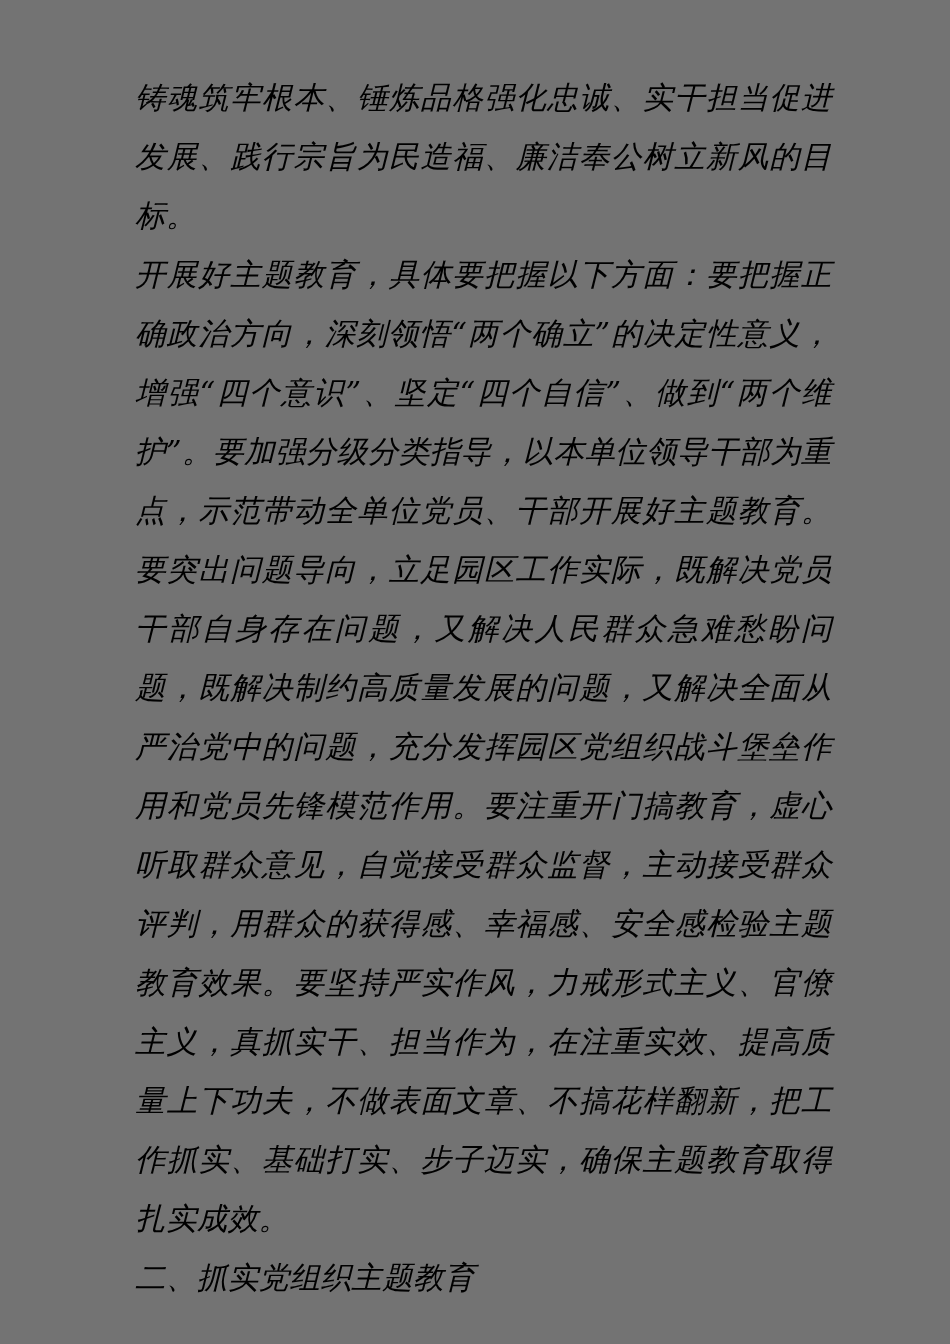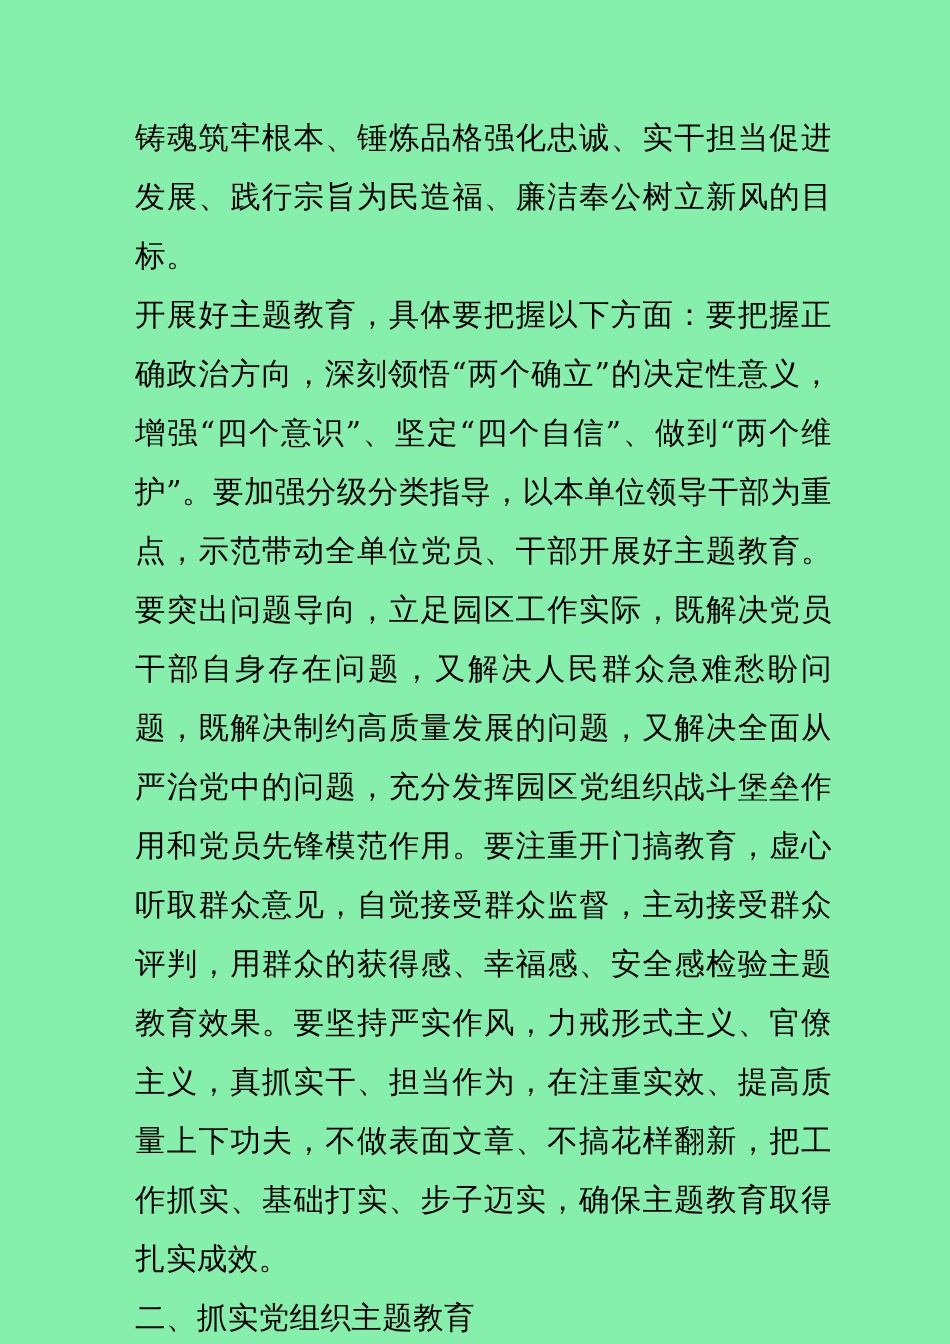--- a/index.html
+++ b/index.html
@@ -12,22 +12,23 @@
     height: 1344px;
     font-family: "DejaVu Serif", "Liberation Serif", serif;
     color: #000000;
     overflow: hidden;
   }
   .page {
     position: relative;
     width: 950px;
     height: 1344px;
     box-sizing: border-box;
-    padding: 108px 118px 40px 135px;
-    background: #86efac;
+    padding: 68px 118px 40px 135px;
+    background: #737373;
+    font-style: italic;
   }
   .doc-body {
     font-size: 30.5px;
     line-height: 59px;
     letter-spacing: 0.4px;
     text-align: justify;
     text-justify: inter-ideograph;
   }
   .para {
     margin: 0;

